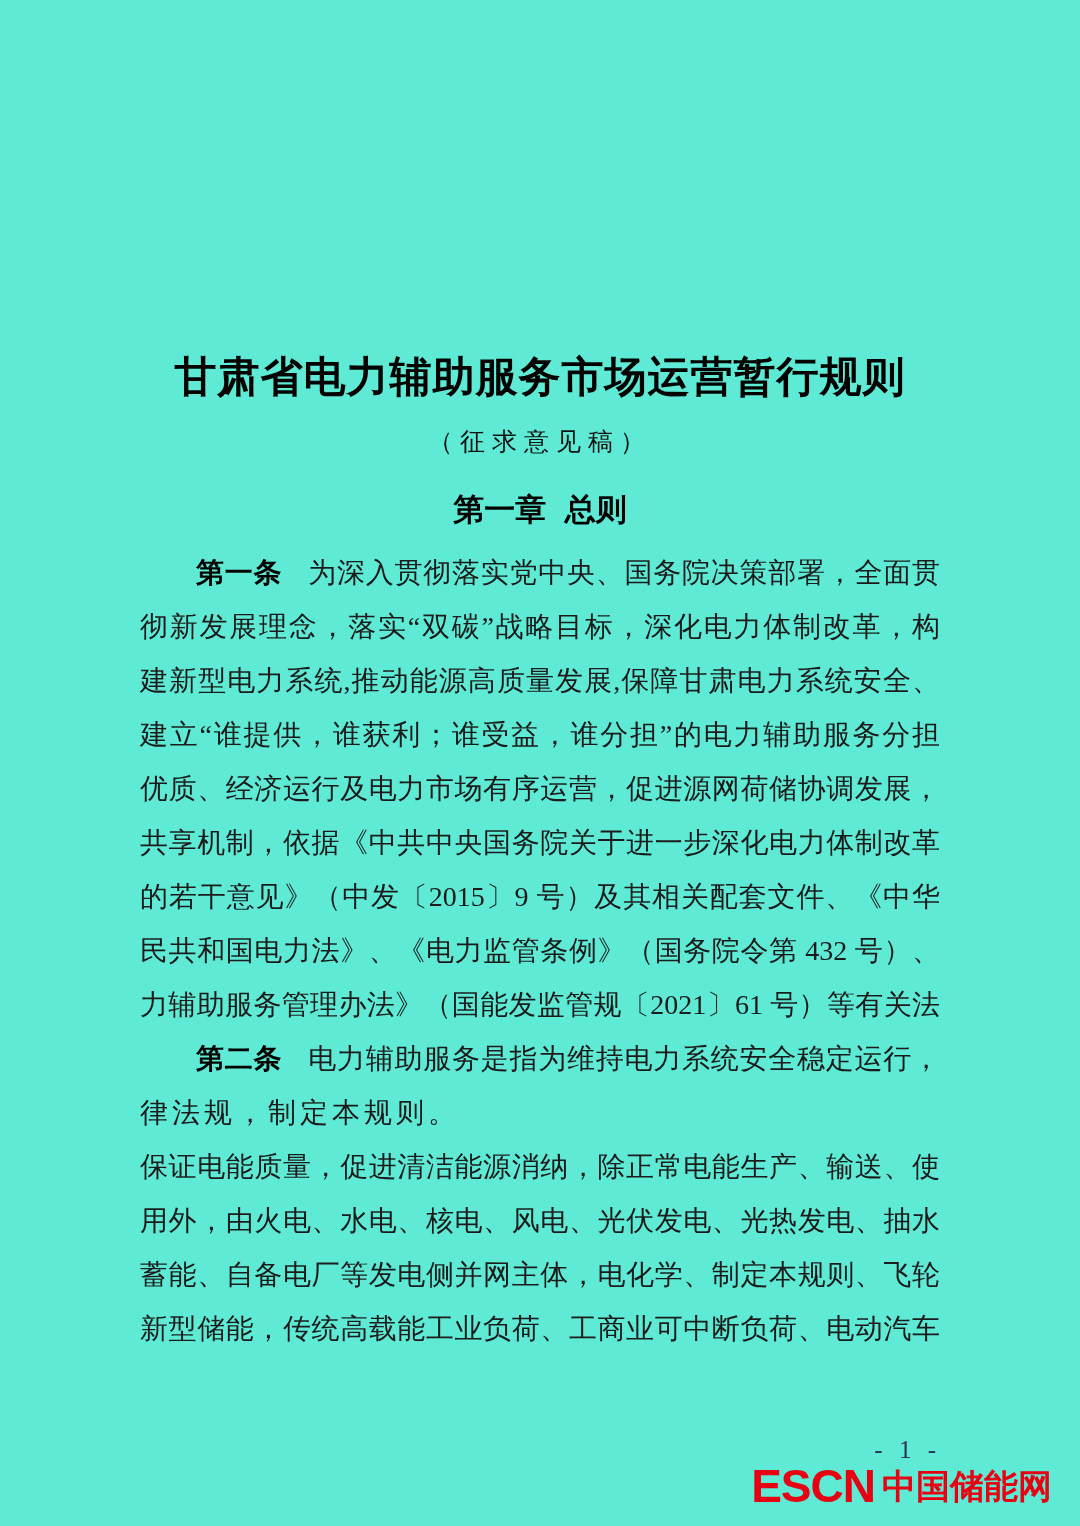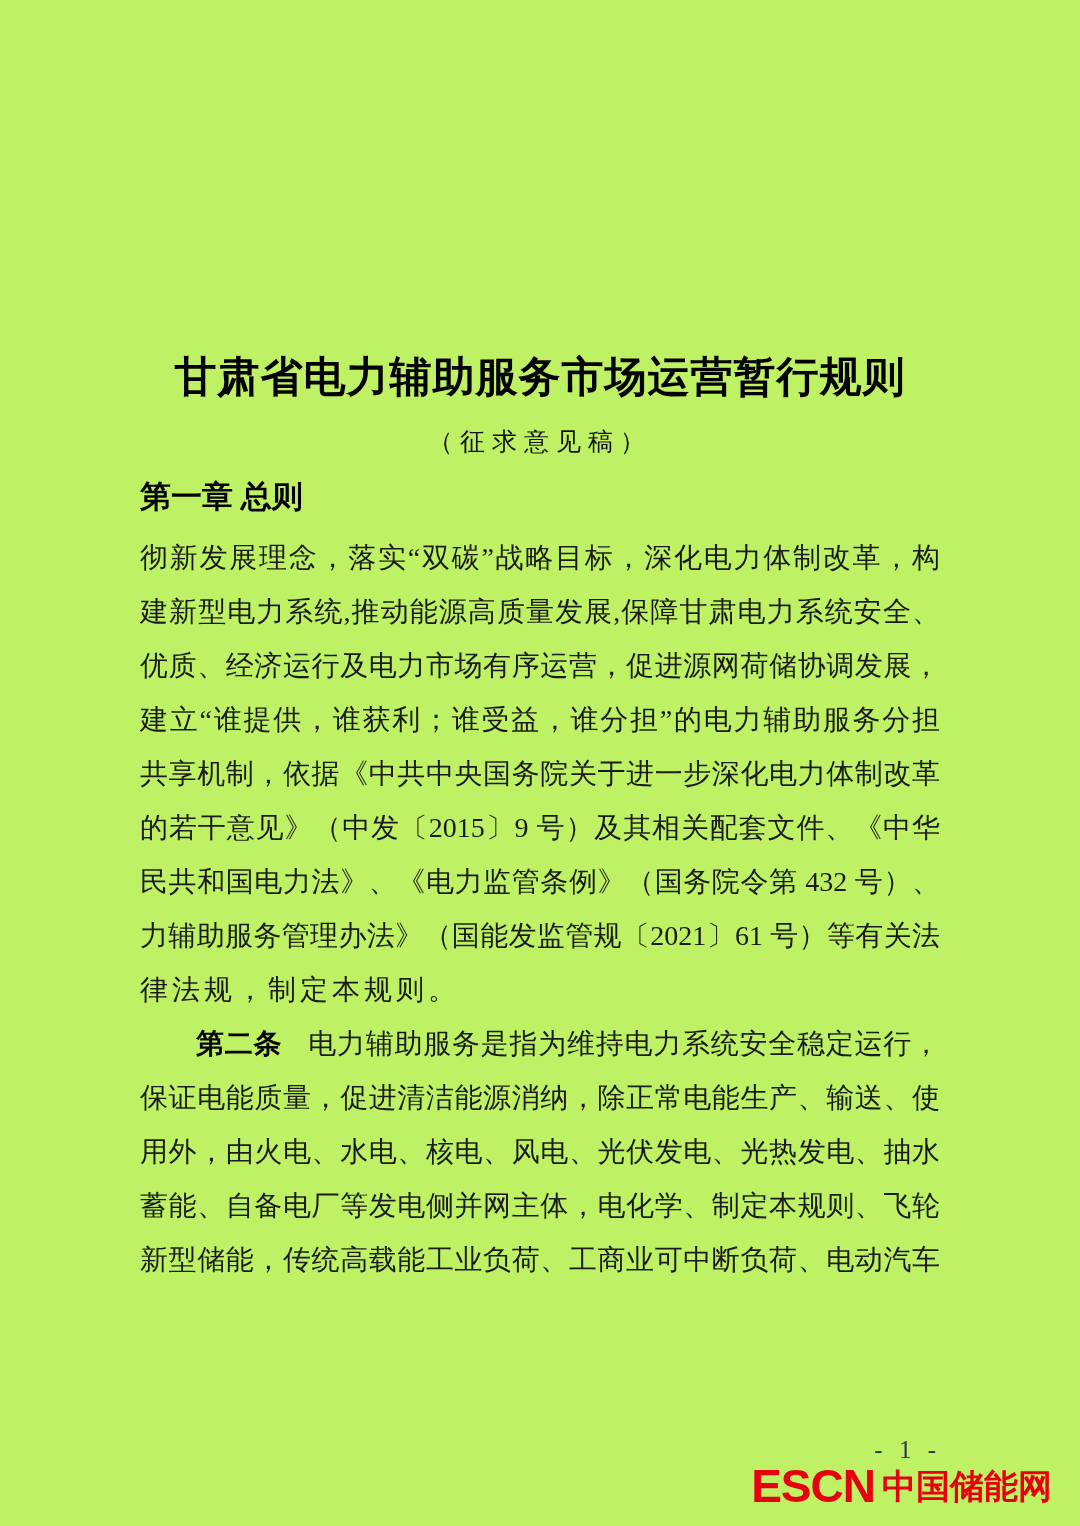--- a/index.html
+++ b/index.html
@@ -1,20 +1,20 @@
 <!DOCTYPE html>
 <html><head>
 <meta charset="utf-8">
 <style>
   html, body { margin: 0; padding: 0; background: #ffffff; }
   .page {
     position: relative;
     width: 1080px;
     height: 1526px;
-    background: #bef264;
+    background: #5eead4;
     overflow: hidden;
     font-family: "Liberation Serif", serif;
     color: #1b1b1b;
   }
   .content {
     position: absolute;
     left: 140px;
     top: 352px;
     width: 800px;
   }
@@ -30,27 +30,27 @@
   }
   .subtitle {
     margin-top: 24px;
     text-align: center;
     font-size: 25px;
     line-height: 32px;
     letter-spacing: 7px;
     color: #111111;
   }
   .chapter {
-    margin: 21px 0 0 0;
-    text-align: left;
+    margin: 36px 0 0 0;
+    text-align: center;
     font-size: 31px;
     line-height: 36px;
     font-weight: 700;
     color: #000000;
-    font-family: Liberation Serif, serif;
+    font-family: Liberation Mono, monospace;
   }
   .body { margin-top: 16px; }
   .bline {
     font-size: 28px;
     line-height: 54px;
     height: 54px;
     text-align: justify;
     text-align-last: justify;
     -moz-text-align-last: justify;
     overflow: hidden;
@@ -102,33 +102,36 @@
 
 <div class="page">
   <div class="content">
 
     <h1 class="title">甘肃省电力辅助服务市场运营暂行规则</h1>
     <div class="subtitle">（征求意见稿）</div>
     <h2 class="chapter">第一章 总则</h2>
 
     <div class="body">
 
+      <div class="bline first">
+        <span class="lead">第一条</span><span>为深入贯彻落实党中央、国务院决策部署，全面贯</span>
+      </div>
       <div class="bline">彻新发展理念，落实“双碳”战略目标，深化电力体制改革，构</div>
       <div class="bline">建新型电力系统,推动能源高质量发展,保障甘肃电力系统安全、</div>
+      <div class="bline">建立“谁提供，谁获利；谁受益，谁分担”的电力辅助服务分担</div>
       <div class="bline">优质、经济运行及电力市场有序运营，促进源网荷储协调发展，</div>
-      <div class="bline">建立“谁提供，谁获利；谁受益，谁分担”的电力辅助服务分担</div>
       <div class="bline">共享机制，依据《中共中央国务院关于进一步深化电力体制改革</div>
       <div class="bline">的若干意见》（中发〔2015〕9 号）及其相关配套文件、《中华人</div>
       <div class="bline">民共和国电力法》、《电力监管条例》（国务院令第 432 号）、《电</div>
       <div class="bline">力辅助服务管理办法》（国能发监管规〔2021〕61 号）等有关法</div>
-      <div class="bline last">律法规，制定本规则。</div>
-
       <div class="bline first">
         <span class="lead">第二条</span><span>电力辅助服务是指为维持电力系统安全稳定运行，</span>
       </div>
+
+      <div class="bline last">律法规，制定本规则。</div>
       <div class="bline">保证电能质量，促进清洁能源消纳，除正常电能生产、输送、使</div>
       <div class="bline">用外，由火电、水电、核电、风电、光伏发电、光热发电、抽水</div>
       <div class="bline">蓄能、自备电厂等发电侧并网主体，电化学、制定本规则、飞轮等</div>
       <div class="bline">新型储能，传统高载能工业负荷、工商业可中断负荷、电动汽车</div>
 
     </div>
   </div>
 
   <div class="page-number">- 1 -</div>
 

